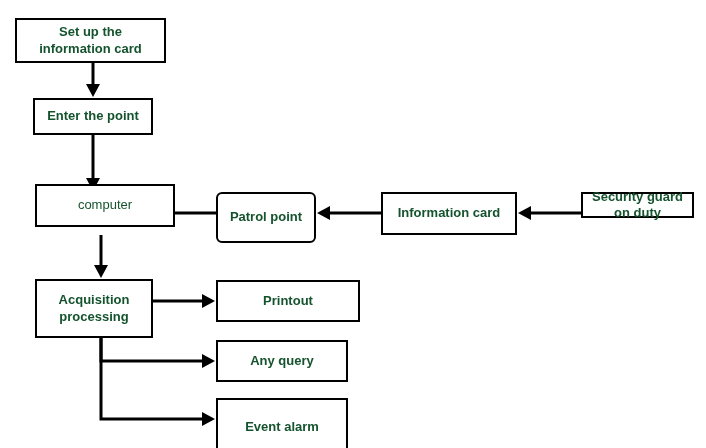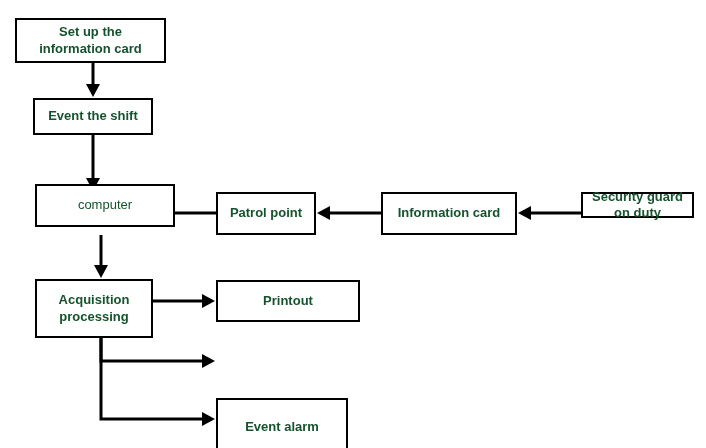--- a/index.html
+++ b/index.html
@@ -101,32 +101,33 @@
 
     <g>
       <polyline points="101,322 101,419 205,419" fill="none" stroke="#000000" stroke-width="3"></polyline>
       <polygon points="215,419 202,412 202,426" fill="#000000"></polygon>
     </g>
   </svg>
 
   <div class="node" style="left:15px; top:18px; width:151px; height:45px;">Set up the
 information card</div>
 
-  <div class="node" style="left:33px; top:98px; width:120px; height:37px;">Event the shift</div>
+  <div class="node" style="left:33px; top:98px; width:120px; height:37px;">Enter the point</div>
 
   <div class="node regular" style="left:35px; top:184px; width:140px; height:43px;">computer</div>
 
-  <div class="node" style="left:216px; top:192px; width:100px; height:43px;">Patrol point</div>
+  <div class="node" style="left:216px; top:192px; width:100px; height:51px;border-radius:6px;">Patrol point</div>
 
   <div class="node" style="left:381px; top:192px; width:136px; height:43px;">Information card</div>
 
   <div class="node" style="left:581px; top:192px; width:113px; height:26px;">Security guard
 on duty</div>
 
   <div class="node" style="left:35px; top:279px; width:118px; height:59px;">Acquisition
 processing</div>
 
   <div class="node" style="left:216px; top:280px; width:144px; height:42px;">Printout</div>
 
+  <div class="node" style="left:216px; top:340px; width:132px; height:42px;">Any query</div>
 
   <div class="node" style="left:216px; top:398px; width:132px; height:58px;">Event alarm</div>
 
 </div>
 
 </body></html>

